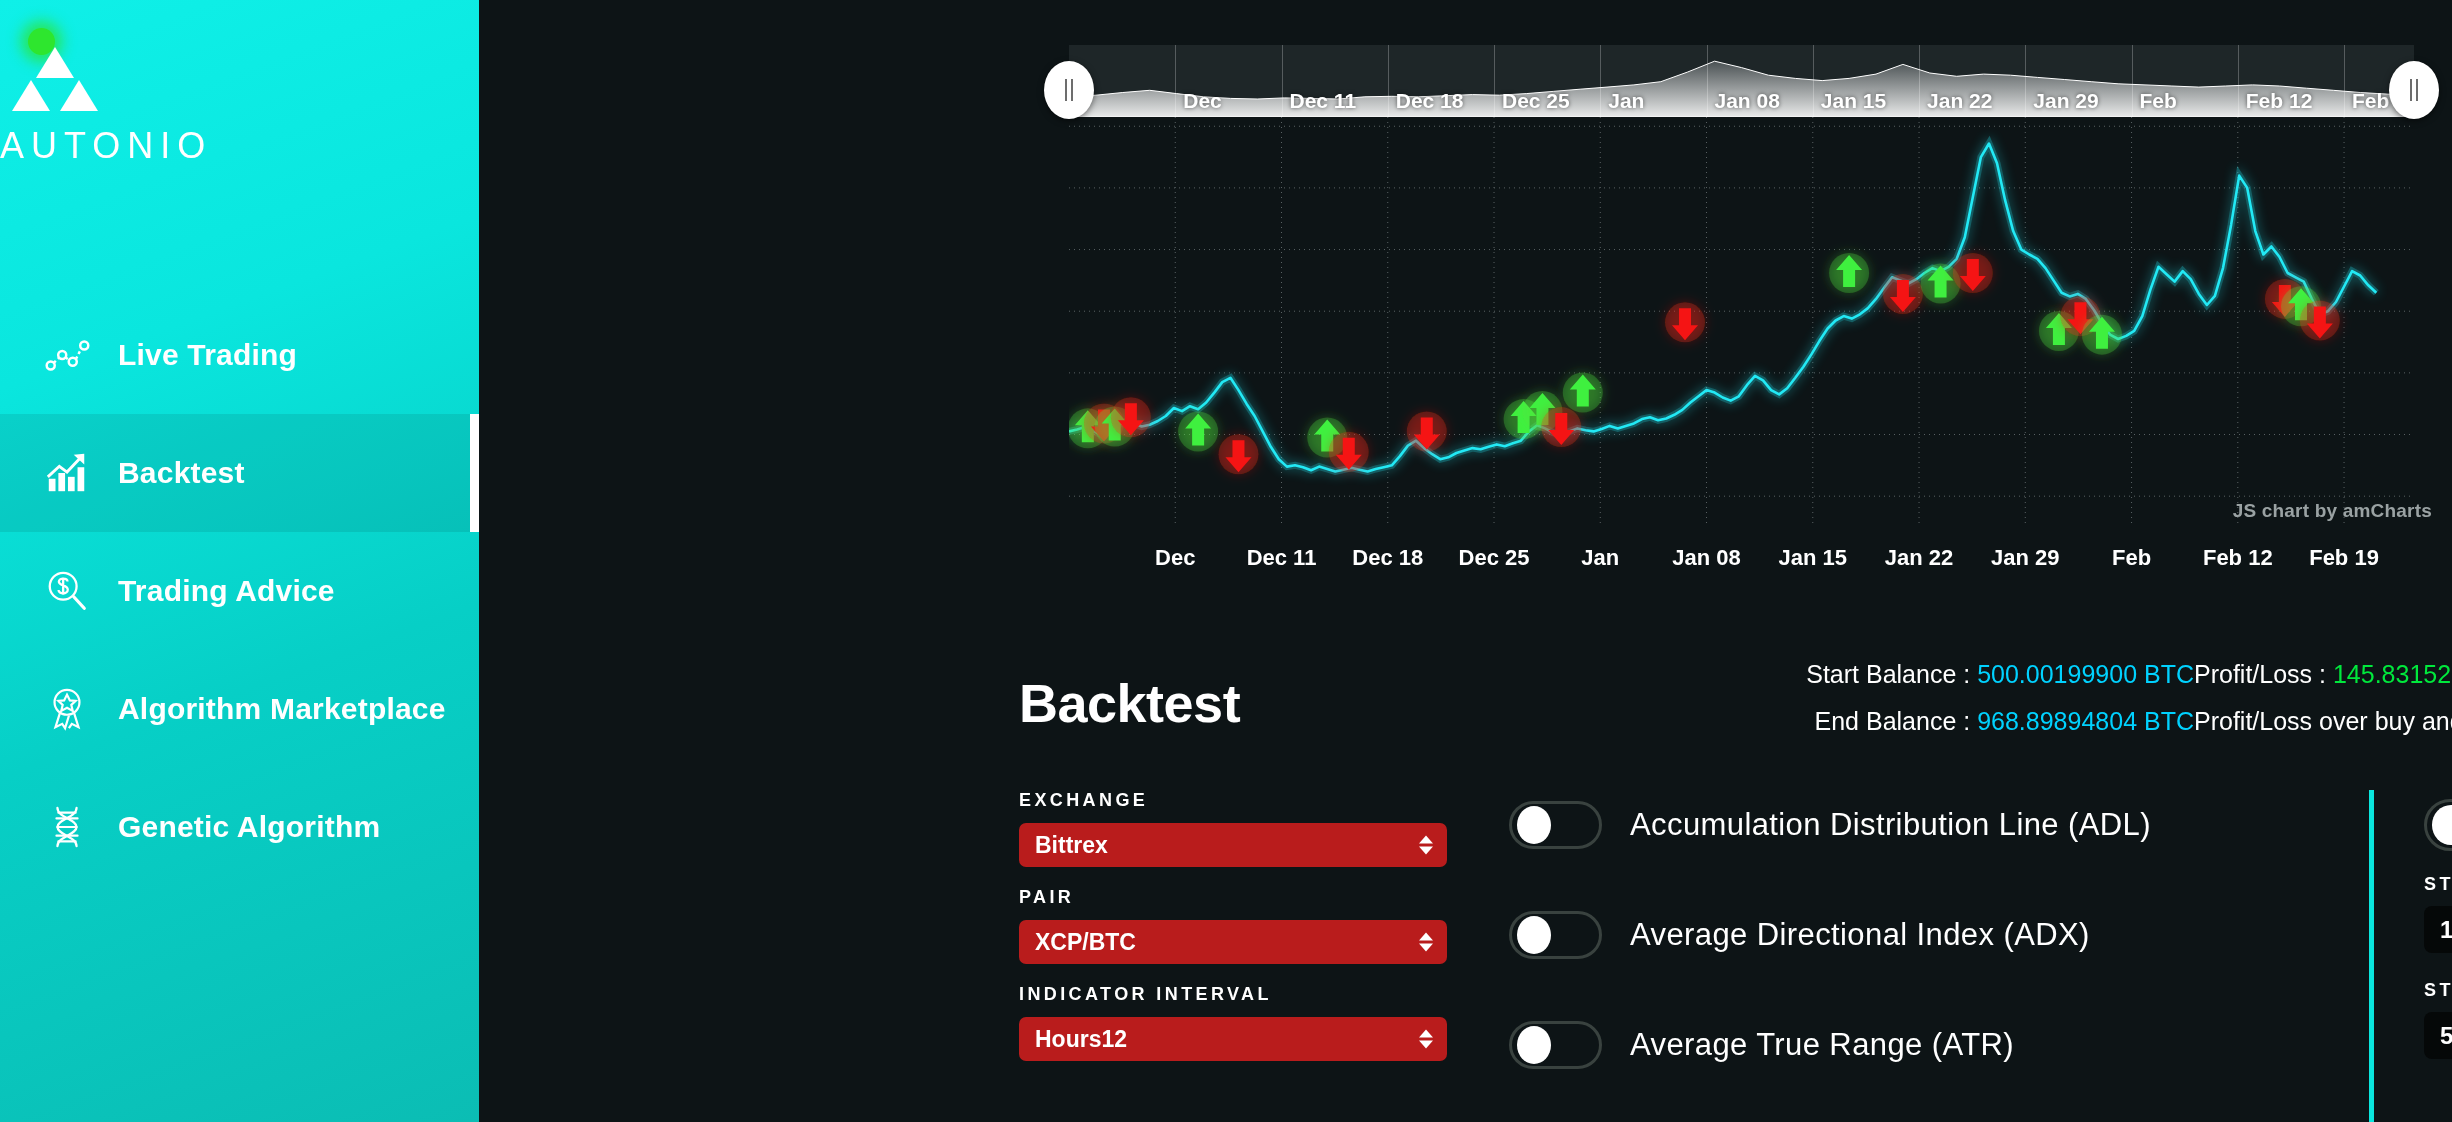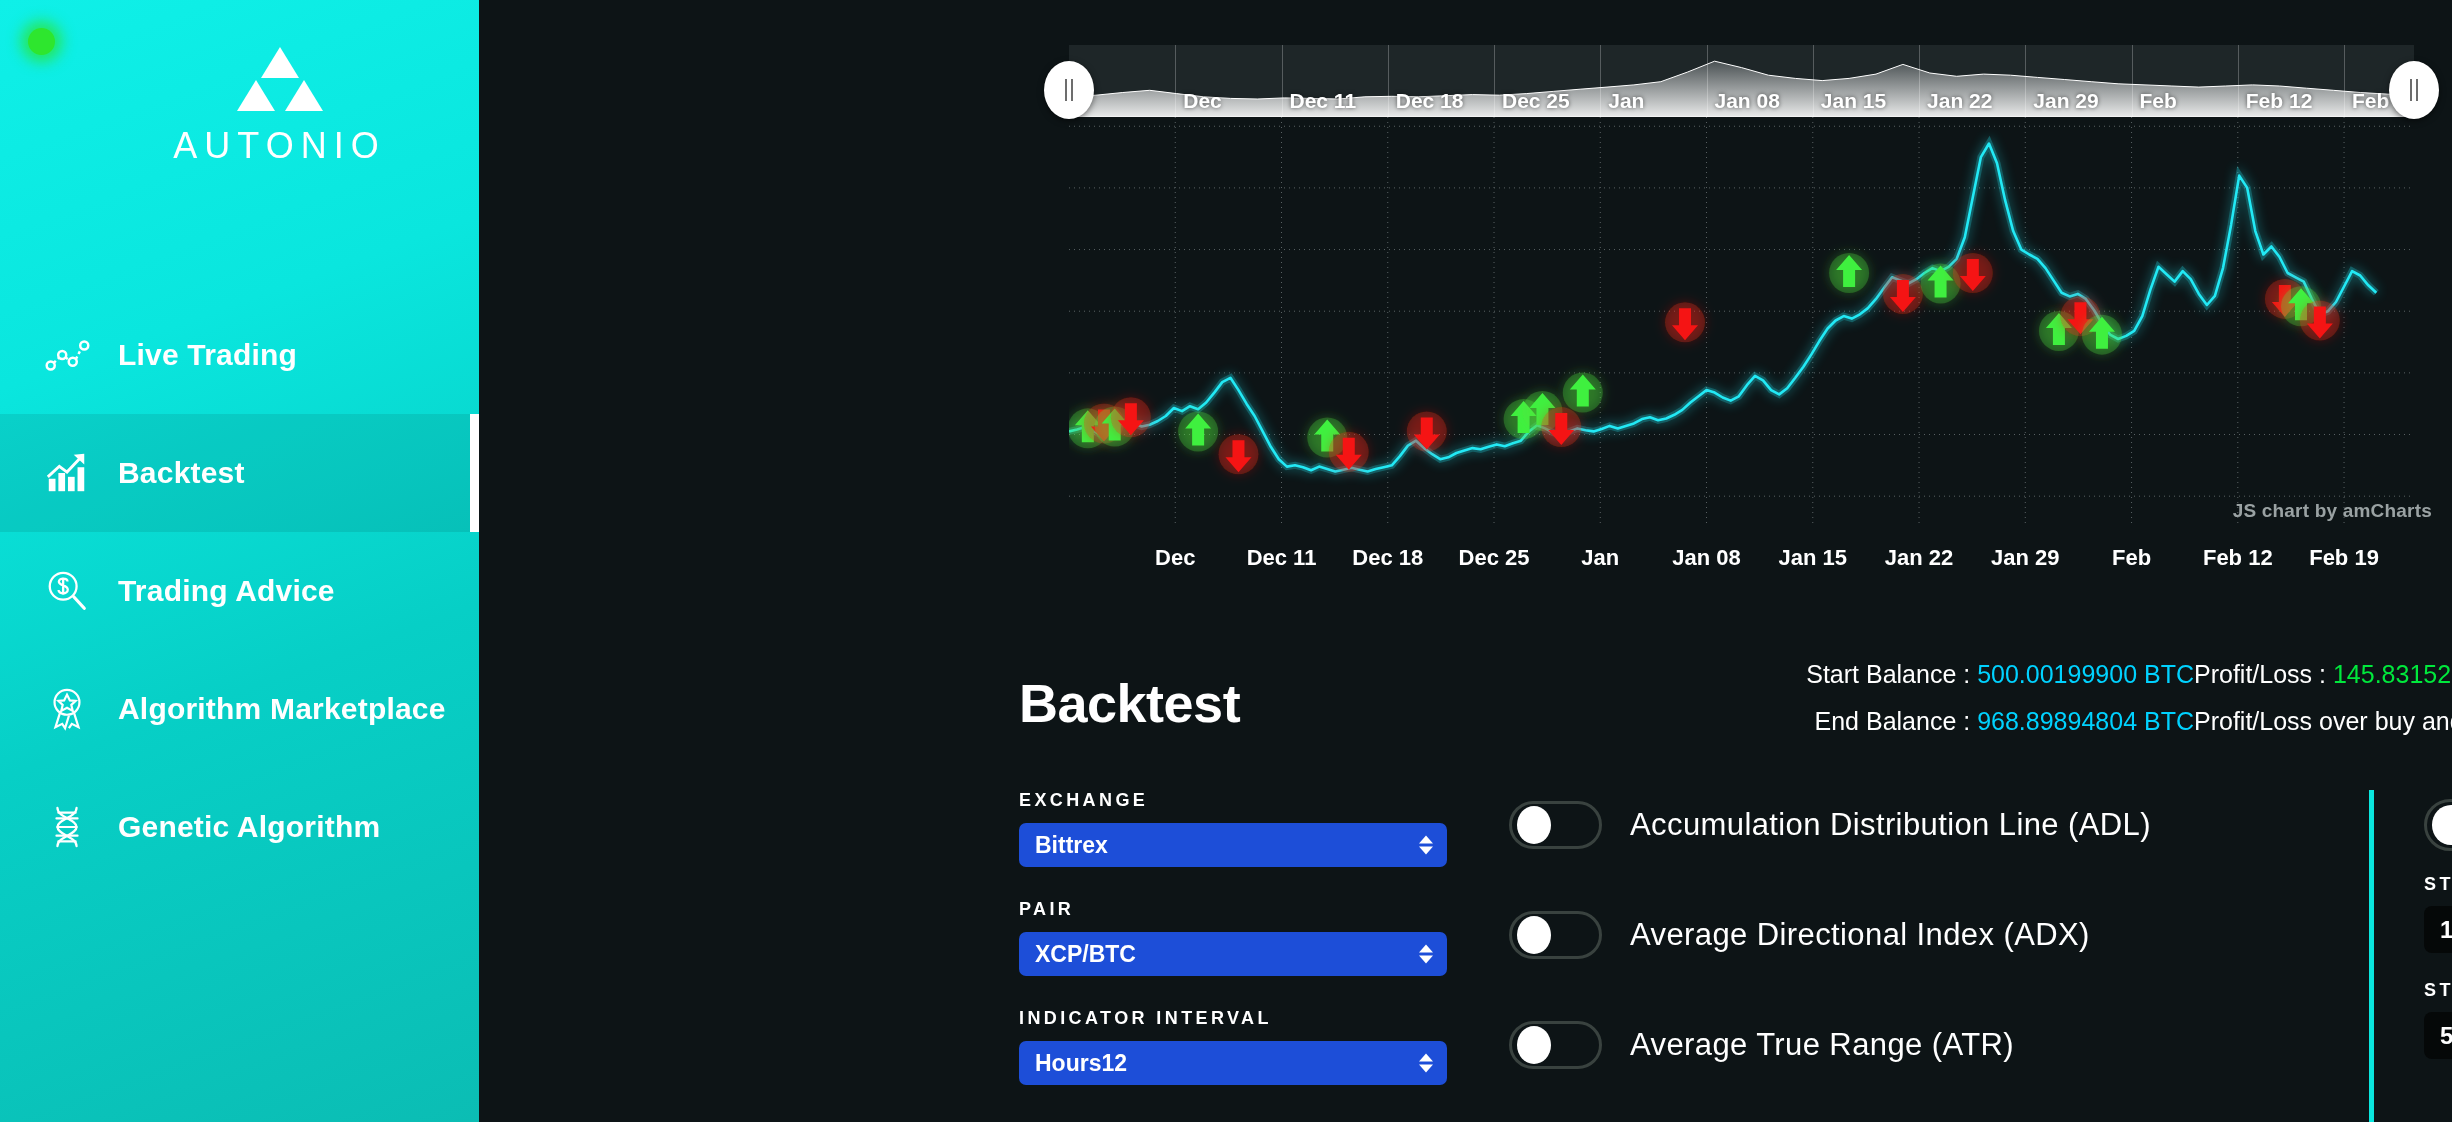--- a/index.html
+++ b/index.html
@@ -19,21 +19,21 @@
     overflow: hidden;
   }
   .status-dot {
     position: absolute; left: 28px; top: 28px;
     width: 27px; height: 27px; border-radius: 50%;
     background: #2ee62e;
     box-shadow: 0 0 14px 7px rgba(46,230,46,.75);
   }
   .logo-wrap {
     position: absolute; left: 0; top: 45px; width: 479px;
-    display: flex; flex-direction: column; align-items: center; margin-left: 40px;
+    display: flex; flex-direction: column; 
   }
   .logo-mark { width: 110px; height: 68px; }
   .logo-text {
     color: #ffffff; font-size: 36px; letter-spacing: 7px;
     font-weight: 400; margin-top: 12px;
     font-family: "Liberation Sans", sans-serif;
   }
   .nav { position: absolute; top: 296px; left: 0; width: 479px; }
   .nav-item {
     height: 118px; display: flex; align-items: center;
@@ -121,21 +121,21 @@
 
   
   .form-area { position: absolute; left: 0; top: 790px; width: 1973px; height: 332px; }
   .col-left { position: absolute; left: 540px; top: 0; width: 430px; }
   .field-label {
     color: #ffffff; font-size: 18px; font-weight: bold;
     letter-spacing: 3.4px; margin-bottom: 12px;
   }
   .select-box {
     position: relative; width: 428px; height: 44px;
-    background: #1d4ed8; border-radius: 7px; margin-bottom: 32px;
+    background: #b91c1c; border-radius: 7px; margin-bottom: 20px;
     display: flex; align-items: center; padding: 4px 16px; cursor: pointer;
   }
   .select-box .val { color: #ffffff; font-size: 23px; font-weight: bold; }
   .select-box .arrows {
     position: absolute; right: 14px; top: 50%; transform: translateY(-50%);
     display: flex; flex-direction: column; gap: 3px;
   }
   .select-box .arrows i {
     width: 0; height: 0; border-left: 7px solid transparent; border-right: 7px solid transparent;
   }

